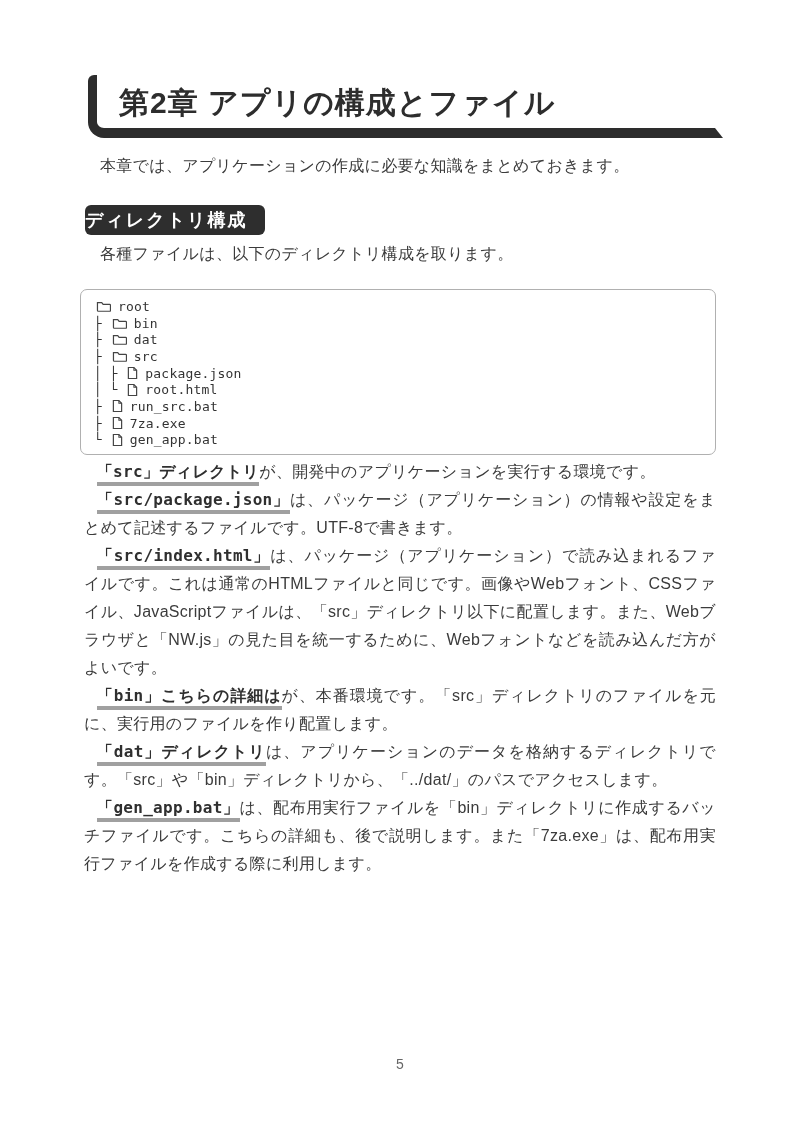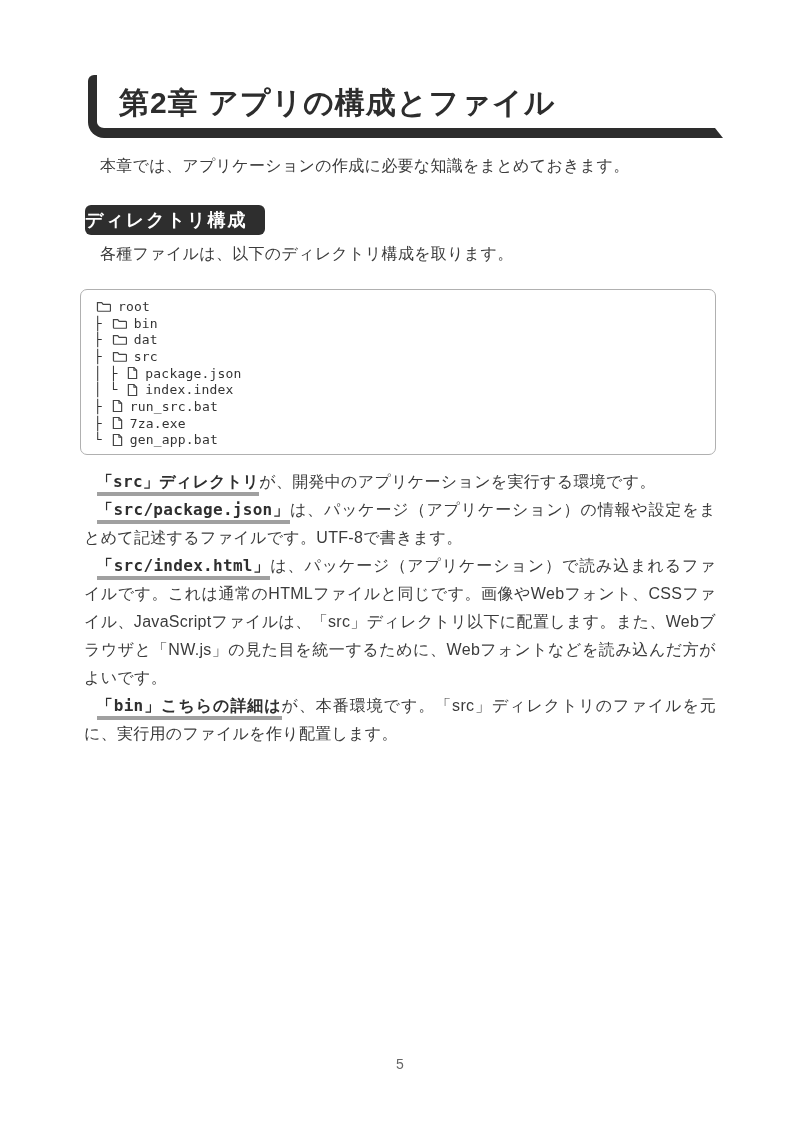--- a/index.html
+++ b/index.html
@@ -68,21 +68,21 @@
     border-radius:7px;
     padding:8px 12px 7px 13px;
     font-family:"DejaVu Sans Mono","Liberation Mono",monospace;
     font-size:13px;color:#333;
   }
   .tree-row{display:flex;align-items:center;height:16.7px;}
   .tree-prefix{white-space:pre;color:#333;}
   .tree-icon{display:inline-flex;align-items:center;margin:0 7px 0 2px;color:#444;}
   .tree-label{letter-spacing:0.2px;text-align:center;}
   
-  .body-copy{position:absolute;left:84px;top:468px;width:632px;}
+  .body-copy{position:absolute;left:84px;top:458px;width:632px;}
   .body-copy .para-flow{
     position:static;
     font-size:16px;line-height:28px;letter-spacing:0.3px;
     text-align:justify;text-indent:0.8em;color:var(--ink);
   }
   .term{
     font-weight:bold;
     font-family:"DejaVu Sans Mono","DejaVu Sans",monospace;
     border-bottom:4px solid var(--underline);
     padding-bottom:1px;
@@ -163,21 +163,21 @@
     </div>
 
     <div class="tree-row">
       <span class="tree-prefix">│ └ </span>
       <span class="tree-icon">
           <svg width="11" height="14" viewBox="0 0 12 15">
             <path d="M1.5 1.5 h6 l3 3 v9 h-9 z" fill="none" stroke="currentColor" stroke-width="1.3"></path>
             <path d="M7.5 1.5 v3 h3" fill="none" stroke="currentColor" stroke-width="1.1"></path>
           </svg>
         </span>
-      <span class="tree-label">index.index</span>
+      <span class="tree-label">root.html</span>
     </div>
 
     <div class="tree-row">
       <span class="tree-prefix">├ </span>
       <span class="tree-icon">
           <svg width="11" height="14" viewBox="0 0 12 15">
             <path d="M1.5 1.5 h6 l3 3 v9 h-9 z" fill="none" stroke="currentColor" stroke-width="1.3"></path>
             <path d="M7.5 1.5 v3 h3" fill="none" stroke="currentColor" stroke-width="1.1"></path>
           </svg>
         </span>
@@ -206,17 +206,19 @@
       <span class="tree-label">gen_app.bat</span>
     </div>
 
   </div>
 
   <div class="body-copy">
     <p class="para-flow"><span class="term">「src」ディレクトリ</span><span>が、開発中のアプリケーションを実行する環境です。</span></p>
     <p class="para-flow"><span class="term">「src/package.json」</span><span>は、パッケージ（アプリケーション）の情報や設定をまとめて記述するファイルです。UTF-8で書きます。</span></p>
     <p class="para-flow"><span class="term">「src/index.html」</span><span>は、パッケージ（アプリケーション）で読み込まれるファイルです。これは通常のHTMLファイルと同じです。画像やWebフォント、CSSファイル、JavaScriptファイルは、「src」ディレクトリ以下に配置します。また、Webブラウザと「NW.js」の見た目を統一するために、Webフォントなどを読み込んだ方がよいです。</span></p>
     <p class="para-flow"><span class="term">「bin」こちらの詳細は</span><span>が、本番環境です。「src」ディレクトリのファイルを元に、実行用のファイルを作り配置します。</span></p>
+    <p class="para-flow"><span class="term">「dat」ディレクトリ</span><span>は、アプリケーションのデータを格納するディレクトリです。「src」や「bin」ディレクトリから、「../dat/」のパスでアクセスします。</span></p>
+    <p class="para-flow"><span class="term">「gen_app.bat」</span><span>は、配布用実行ファイルを「bin」ディレクトリに作成するバッチファイルです。こちらの詳細も、後で説明します。また「7za.exe」は、配布用実行ファイルを作成する際に利用します。</span></p>
   </div>
 
   <div class="page-number">5</div>
 
 </div>
 
 </body></html>

